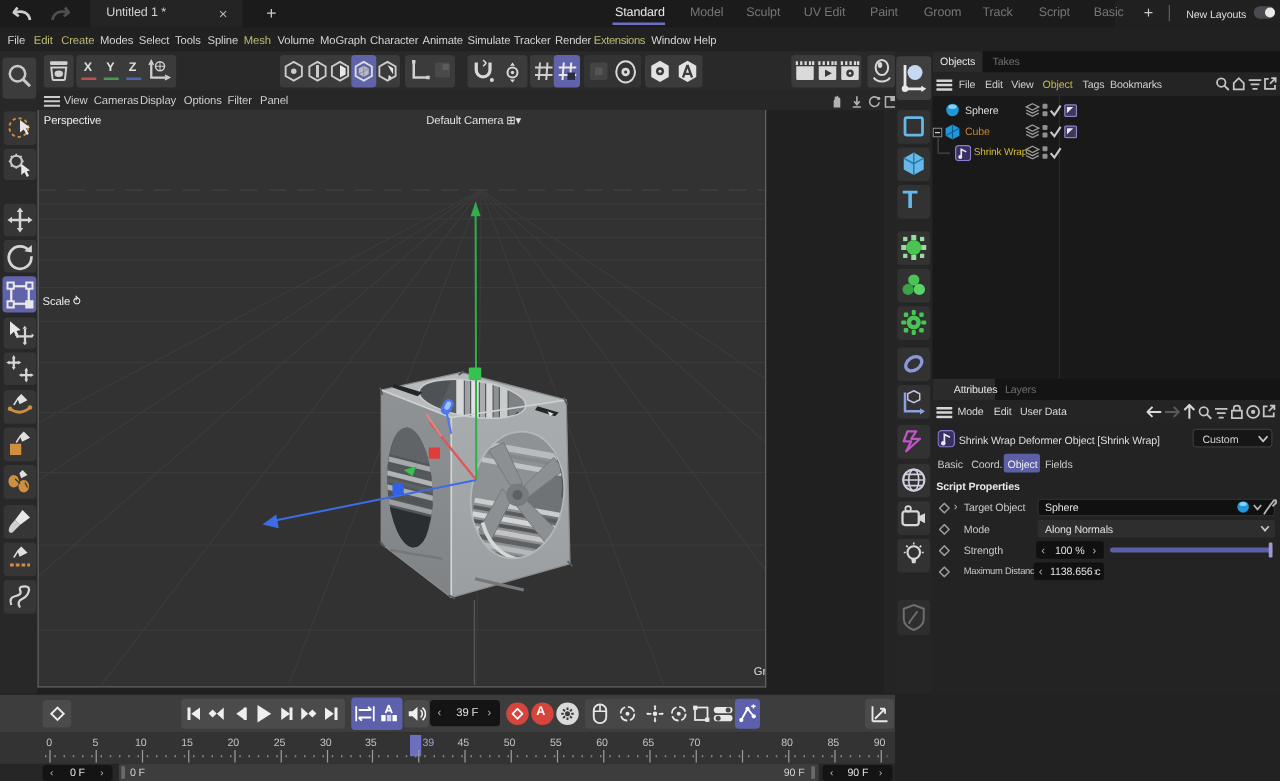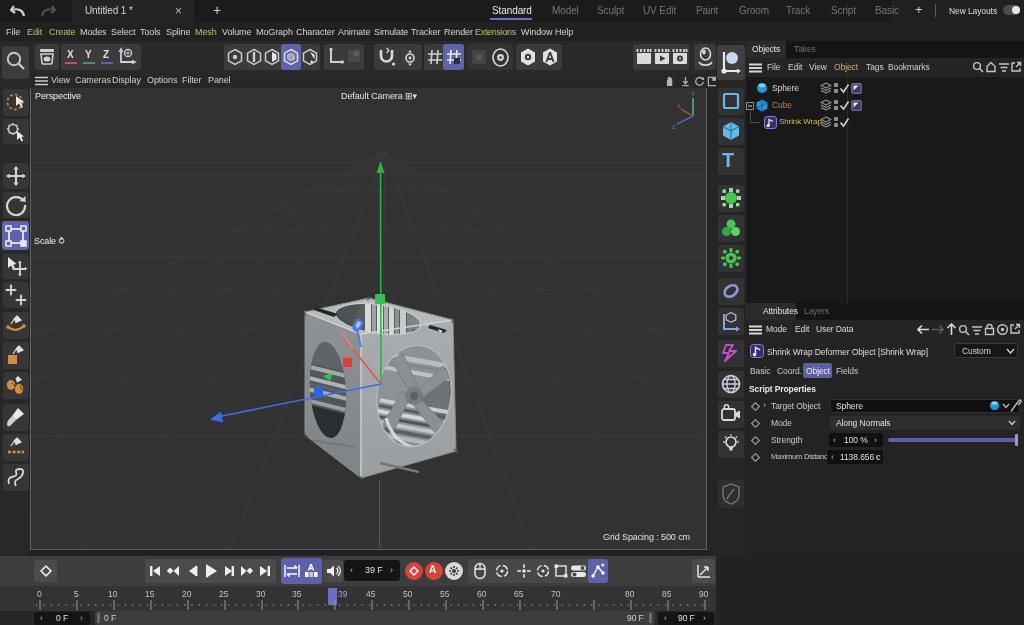--- a/index.html
+++ b/index.html
@@ -289,21 +289,21 @@
   <svg class="abs" style="left:664px;top:3px;" width="11" height="11" viewBox="0 0 12 12">
     <path d="M9.6 3.6 A4.2 4.2 0 1 0 10.2 6.4" fill="none" stroke="#b2b2b2" stroke-width="1.4"></path>
     <circle cx="9.8" cy="3" r="1.4" fill="#b2b2b2"></circle>
   </svg>
   <svg class="abs" style="left:677px;top:3px;" width="11" height="11" viewBox="0 0 12 12">
     <rect x="1.5" y="1.5" width="9" height="9" fill="none" stroke="#b2b2b2" stroke-width="1.3"></rect>
     <rect x="5.8" y="1.5" width="4.7" height="3.8" fill="#b2b2b2"></rect>
   </svg>
   </div>
 
-<div class="abs" id="viewport" style="left:30px;top:88px;width:677px;height:462px;background:#323232;border-left:1px solid #606060;border-bottom:1px solid #606060;border-right:1px solid #606060;box-sizing:border-box;overflow:hidden;">
+<div class="abs" id="viewport" style="left:30px;top:88px;width:583px;height:462px;background:#323232;border-left:1px solid #606060;border-bottom:1px solid #606060;border-right:1px solid #606060;box-sizing:border-box;overflow:hidden;">
 <svg class="abs" style="left:0;top:0;" width="675" height="460" viewBox="0 0 675 460">
   <defs>
     <linearGradient id="gl" x1="0" y1="0" x2="0" y2="1">
       <stop offset="0" stop-color="#909396"></stop>
           <stop offset="1" stop-color="#808385"></stop>
     </linearGradient>
     <linearGradient id="gr" x1="0" y1="0" x2="0" y2="1">
       <stop offset="0" stop-color="#aaadaf"></stop>
           <stop offset="1" stop-color="#9b9ea0"></stop>
     </linearGradient>

